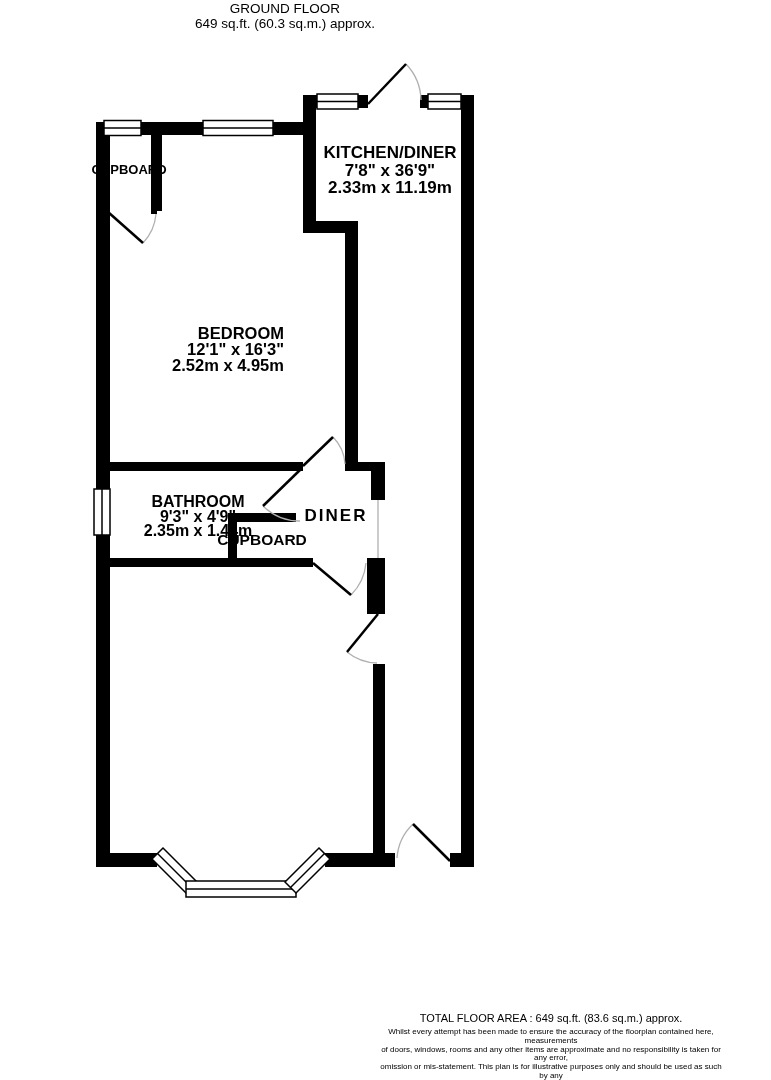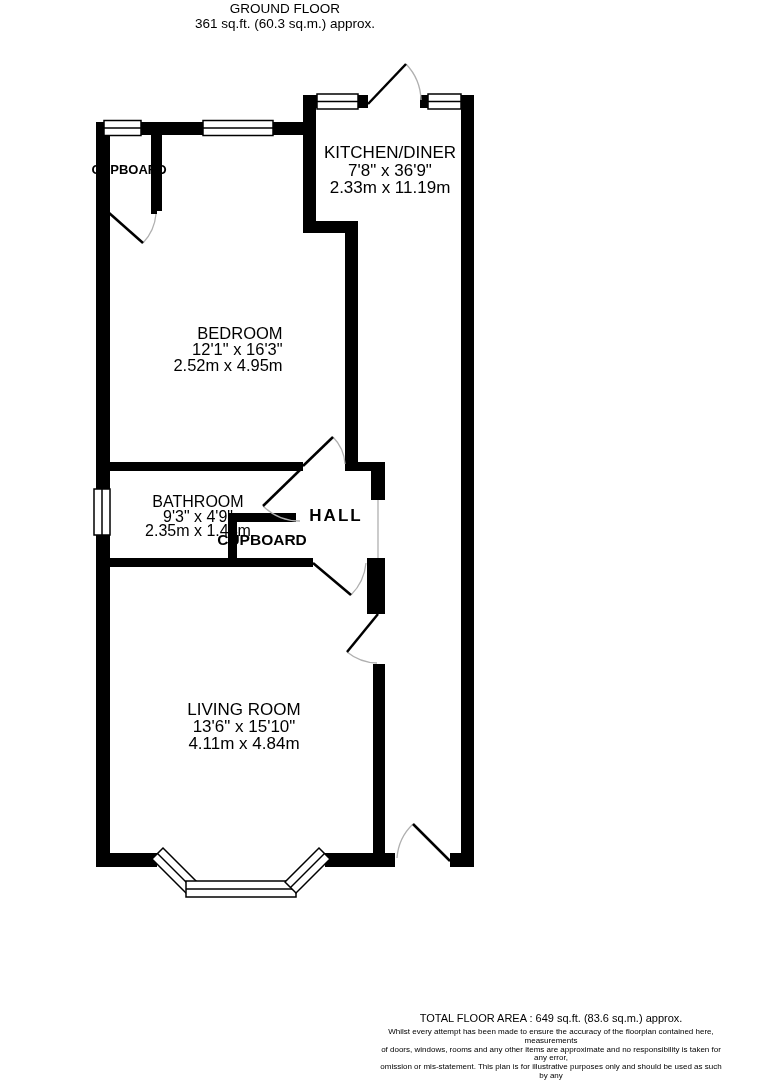--- a/index.html
+++ b/index.html
@@ -7,21 +7,21 @@
     position:relative;width:771px;height:1080px;background:#fff;
     font-family:"Liberation Sans",sans-serif;color:#000;overflow:hidden;
   }
   .plan-title{
     position:absolute;left:285px;top:1px;transform:translateX(-50%);
     text-align:center;font-size:13.5px;line-height:15px;white-space:nowrap;z-index:2;
   }
   .plan-svg{position:absolute;left:0;top:0;z-index:1;}
   .room-label{
     position:absolute;transform:translateX(-50%);text-align:center;
-    font-weight:normal;white-space:nowrap;z-index:2;
+    font-weight:bold;white-space:nowrap;z-index:2;
   }
   .room-label .rname,.room-label .rdim{white-space:nowrap;}
   .lbl-kitchen{left:390px;top:144px;font-size:17px;line-height:17.5px;}
   .lbl-bedroom{left:228px;top:325px;font-size:16.5px;line-height:16px;text-align:right;}
   .lbl-bathroom{left:198px;top:495px;font-size:16px;line-height:14.5px;}
   .lbl-living{left:244px;top:701px;font-size:17px;line-height:17px;}
   .lbl-hall{
     position:absolute;left:336px;top:516px;transform:translate(-50%,-50%);
     font-weight:bold;font-size:17px;letter-spacing:2px;white-space:nowrap;z-index:2;
   }
@@ -39,21 +39,21 @@
   .footer .total{font-size:11px;margin-bottom:4px;white-space:nowrap;}
   .footer .disclaimer{font-size:8px;line-height:8.8px;white-space:pre-line;}
 </style>
 </head>
 <body>
 
 <div class="page">
 
   <div class="plan-title">
     <div>GROUND FLOOR</div>
-    <div>361 sq.ft. (60.3 sq.m.) approx.</div>
+    <div>649 sq.ft. (60.3 sq.m.) approx.</div>
   </div>
 
   <div class="lbl-cupboard-top">CUPBOARD</div>
 
   <svg class="plan-svg" width="771" height="1080" viewBox="0 0 771 1080">
 
     <g fill="#000" shape-rendering="crispEdges">
       <rect x="96" y="122" width="14" height="745"></rect>
       <rect x="96" y="122" width="220" height="13"></rect>
       <rect x="151" y="135" width="11" height="76"></rect>
@@ -131,29 +131,24 @@
     <div class="rdim">12'1" x 16'3"</div>
     <div class="rdim">2.52m x 4.95m</div>
   </div>
 
   <div class="room-label lbl-bathroom">
     <div class="rname">BATHROOM</div>
     <div class="rdim">9'3" x 4'9"</div>
     <div class="rdim">2.35m x 1.44m</div>
   </div>
 
-  <div class="lbl-hall">HALL</div>
+  <div class="lbl-hall">DINER</div>
 
   <div class="lbl-cupboard-mid">CUPBOARD</div>
 
-  <div class="room-label lbl-living">
-    <div class="rname">LIVING ROOM</div>
-    <div class="rdim">13'6" x 15'10"</div>
-    <div class="rdim">4.11m x 4.84m</div>
-  </div>
 
   <div class="footer">
     <div class="total">TOTAL FLOOR AREA : 649 sq.ft. (83.6 sq.m.) approx.</div>
     <div class="disclaimer">Whilst every attempt has been made to ensure the accuracy of the floorplan contained here, measurements
 of doors, windows, rooms and any other items are approximate and no responsibility is taken for any error,
 omission or mis-statement. This plan is for illustrative purposes only and should be used as such by any
 prospective purchaser. The services, systems and appliances shown have not been tested and no guarantee
 as to their operability or efficiency can be given.</div>
 
   </div>

